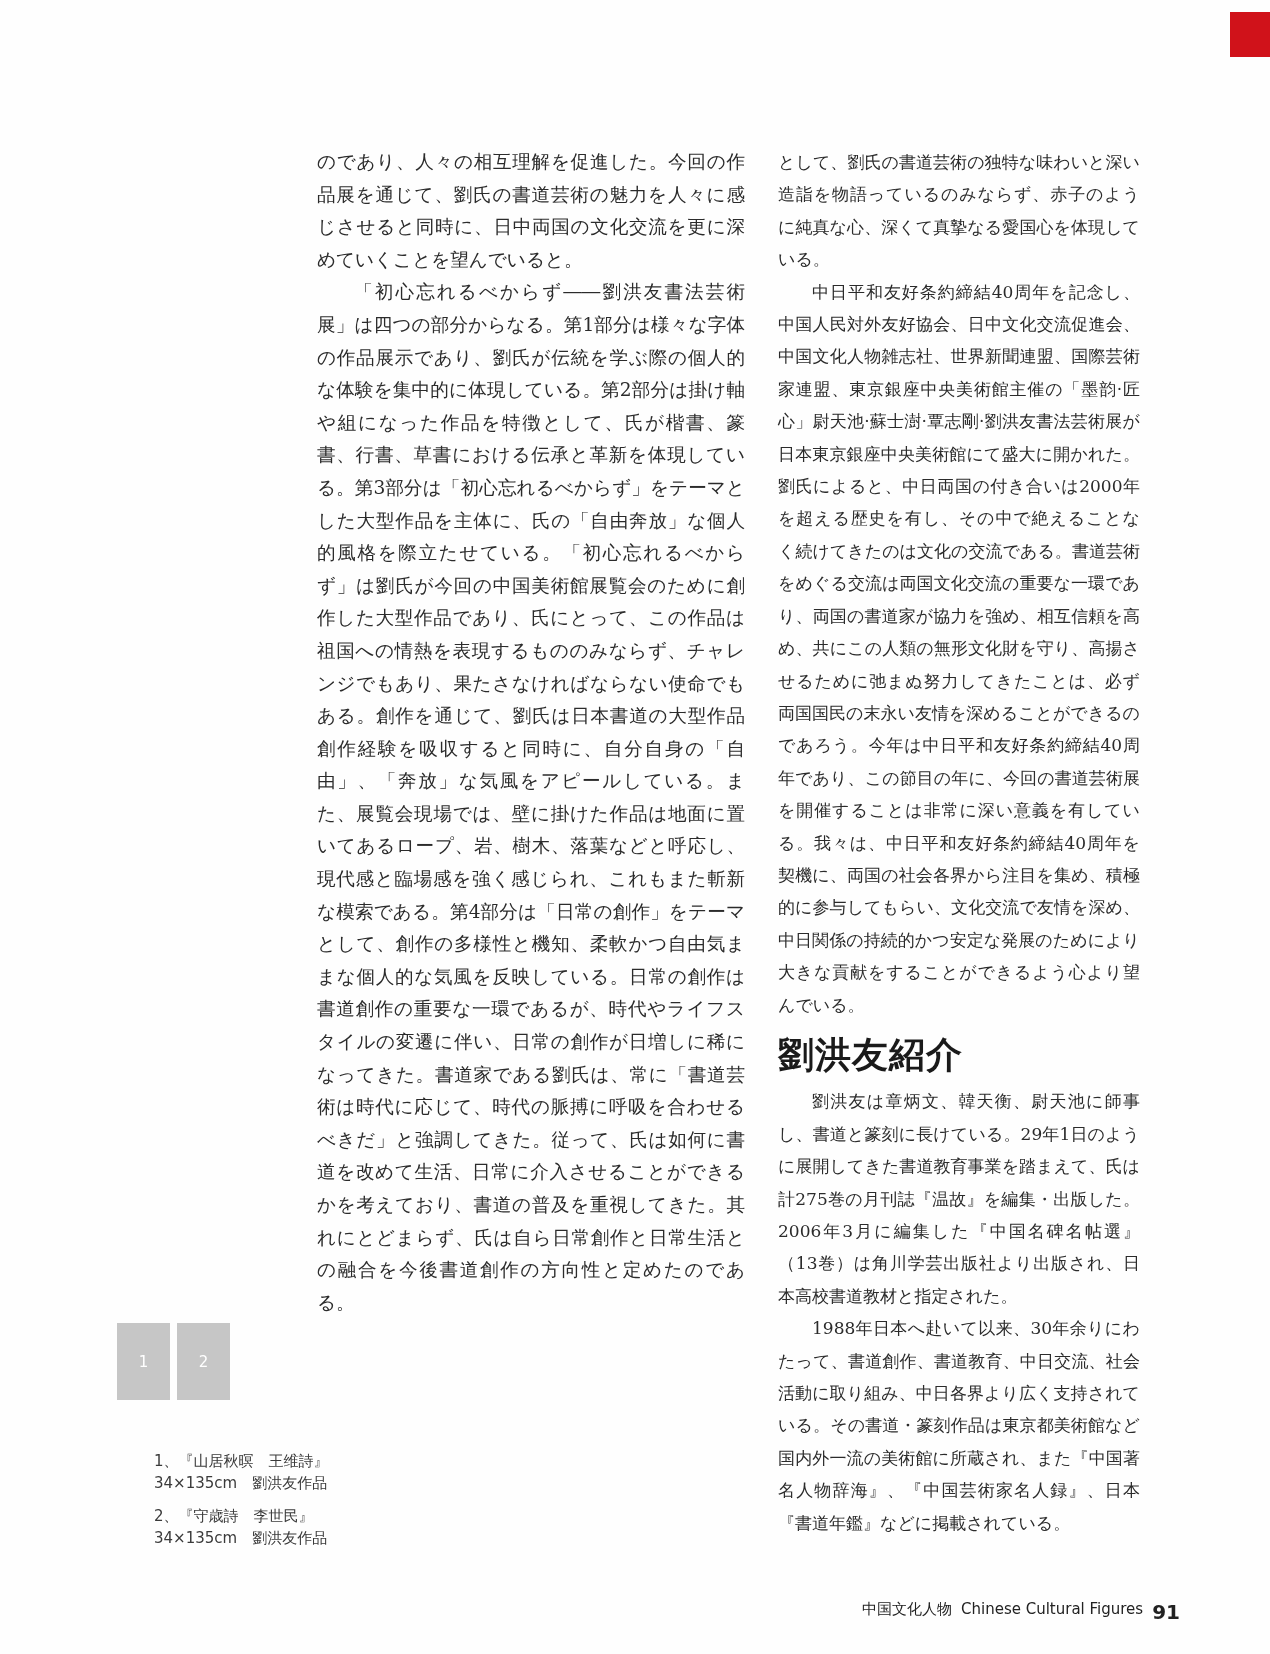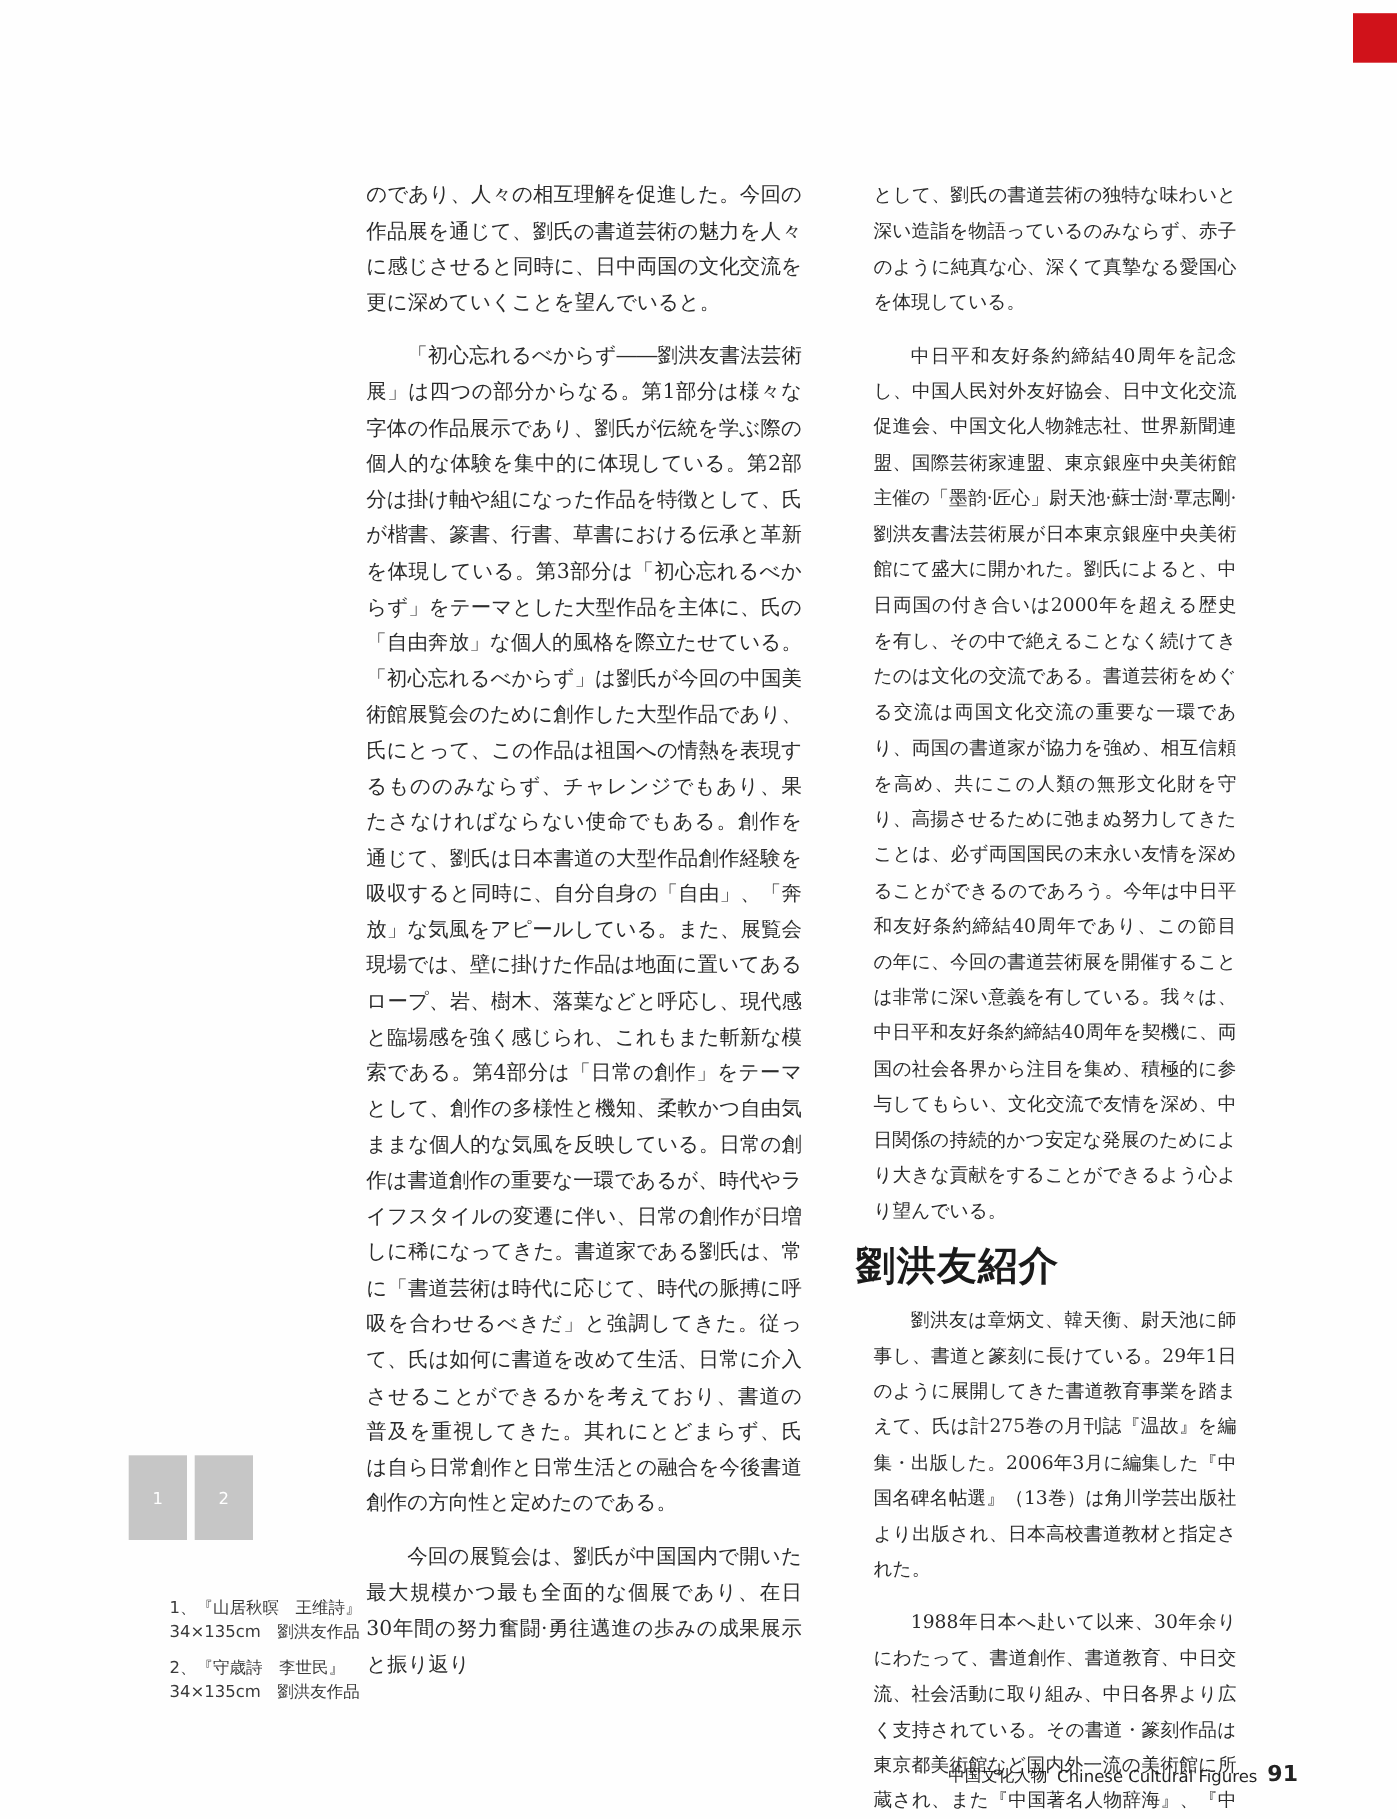--- a/index.html
+++ b/index.html
@@ -7,21 +7,21 @@
     position:relative; width:1270px; height:1654px;
     background:#fefefe; overflow:hidden;
     font-family:"DejaVu Serif","Liberation Serif",serif;
     color:#2b2b2b;
   }
   .red-tab {
     position:absolute; top:12px; right:0; width:40px; height:45px;
     background:#d0121a;
   }
   .col { text-align:justify; }
-  .col p { margin:16px; text-indent:2em; }
+  .col p { margin:0; text-indent:2em; }
   .col p.noindent { text-indent:0; }
   .col-left {
     position:absolute; left:317px; top:146px; width:428px;
     font-size:18.6px; line-height:32.6px;
   }
   .col-right {
     position:absolute; left:778px; top:146px; width:362px;
     font-size:17px; line-height:32.4px;
   }
   .section-heading {
@@ -37,35 +37,34 @@
   }
   .captions {
     position:absolute; left:112px; top:1450px;
     font-family:"DejaVu Sans","Liberation Sans",sans-serif;
     font-size:15px; line-height:22px; color:#3a3a3a;
   }
   .caption-item { margin-bottom:11px;margin-left:42px; }
   .footer {
     position:absolute; top:1600px; right:90px;
     font-family:"DejaVu Sans","Liberation Sans",sans-serif;
-    font-size:15px; color:#222; display:flex; gap:9px; align-items:flex-end;
+    font-size:15px; color:#222; display:flex; gap:9px; align-items:flex-start;
   }
   .footer .pg { font-weight:bold; font-size:20px; }
 </style>
 </head>
 <body>
 
 <div class="page">
 
   <div class="red-tab"></div>
 
   <div class="col col-left">
     <p class="noindent">のであり、人々の相互理解を促進した。今回の作品展を通じて、劉氏の書道芸術の魅力を人々に感じさせると同時に、日中両国の文化交流を更に深めていくことを望んでいると。</p>
     <p>「初心忘れるべからず――劉洪友書法芸術展」は四つの部分からなる。第1部分は様々な字体の作品展示であり、劉氏が伝統を学ぶ際の個人的な体験を集中的に体現している。第2部分は掛け軸や組になった作品を特徴として、氏が楷書、篆書、行書、草書における伝承と革新を体現している。第3部分は「初心忘れるべからず」をテーマとした大型作品を主体に、氏の「自由奔放」な個人的風格を際立たせている。「初心忘れるべからず」は劉氏が今回の中国美術館展覧会のために創作した大型作品であり、氏にとって、この作品は祖国への情熱を表現するもののみならず、チャレンジでもあり、果たさなければならない使命でもある。創作を通じて、劉氏は日本書道の大型作品創作経験を吸収すると同時に、自分自身の「自由」、「奔放」な気風をアピールしている。また、展覧会現場では、壁に掛けた作品は地面に置いてあるロープ、岩、樹木、落葉などと呼応し、現代感と臨場感を強く感じられ、これもまた斬新な模索である。第4部分は「日常の創作」をテーマとして、創作の多様性と機知、柔軟かつ自由気ままな個人的な気風を反映している。日常の創作は書道創作の重要な一環であるが、時代やライフスタイルの変遷に伴い、日常の創作が日増しに稀になってきた。書道家である劉氏は、常に「書道芸術は時代に応じて、時代の脈搏に呼吸を合わせるべきだ」と強調してきた。従って、氏は如何に書道を改めて生活、日常に介入させることができるかを考えており、書道の普及を重視してきた。其れにとどまらず、氏は自ら日常創作と日常生活との融合を今後書道創作の方向性と定めたのである。</p>
-    <p>今回の展覧会は、劉氏が中国国内で開いた最大規模かつ最も全面的な個展であり、在日30年間の努力奮闘·勇往邁進の歩みの成果展示と振り返り</p>
   </div>
 
   <div class="col col-right">
     <p class="noindent">として、劉氏の書道芸術の独特な味わいと深い造詣を物語っているのみならず、赤子のように純真な心、深くて真摯なる愛国心を体現している。</p>
     <p>中日平和友好条約締結40周年を記念し、中国人民対外友好協会、日中文化交流促進会、中国文化人物雑志社、世界新聞連盟、国際芸術家連盟、東京銀座中央美術館主催の「墨韵·匠心」尉天池·蘇士澍·覃志剛·劉洪友書法芸術展が日本東京銀座中央美術館にて盛大に開かれた。劉氏によると、中日両国の付き合いは2000年を超える歴史を有し、その中で絶えることなく続けてきたのは文化の交流である。書道芸術をめぐる交流は両国文化交流の重要な一環であり、両国の書道家が協力を強め、相互信頼を高め、共にこの人類の無形文化財を守り、高揚させるために弛まぬ努力してきたことは、必ず両国国民の末永い友情を深めることができるのであろう。今年は中日平和友好条約締結40周年であり、この節目の年に、今回の書道芸術展を開催することは非常に深い意義を有している。我々は、中日平和友好条約締結40周年を契機に、両国の社会各界から注目を集め、積極的に参与してもらい、文化交流で友情を深め、中日関係の持続的かつ安定な発展のためにより大きな貢献をすることができるよう心より望んでいる。</p>
     <h2 class="section-heading">劉洪友紹介</h2>
     <p>劉洪友は章炳文、韓天衡、尉天池に師事し、書道と篆刻に長けている。29年1日のように展開してきた書道教育事業を踏まえて、氏は計275巻の月刊誌『温故』を編集・出版した。2006年3月に編集した『中国名碑名帖選』（13巻）は角川学芸出版社より出版され、日本高校書道教材と指定された。</p>
     <p><span>1988年日本へ赴いて以来、30年余りにわたって、書道創作、書道教育、中日交流、社会活動に取り組み、中日各界より広く支持されている。その書道・篆刻作品は東京都美術館など国内外一流の美術館に所蔵され、また『中国著名人物辞海』、『中国芸術家名人録』、日本『書道年鑑』などに掲載されている。</span></p>
   </div>
 

